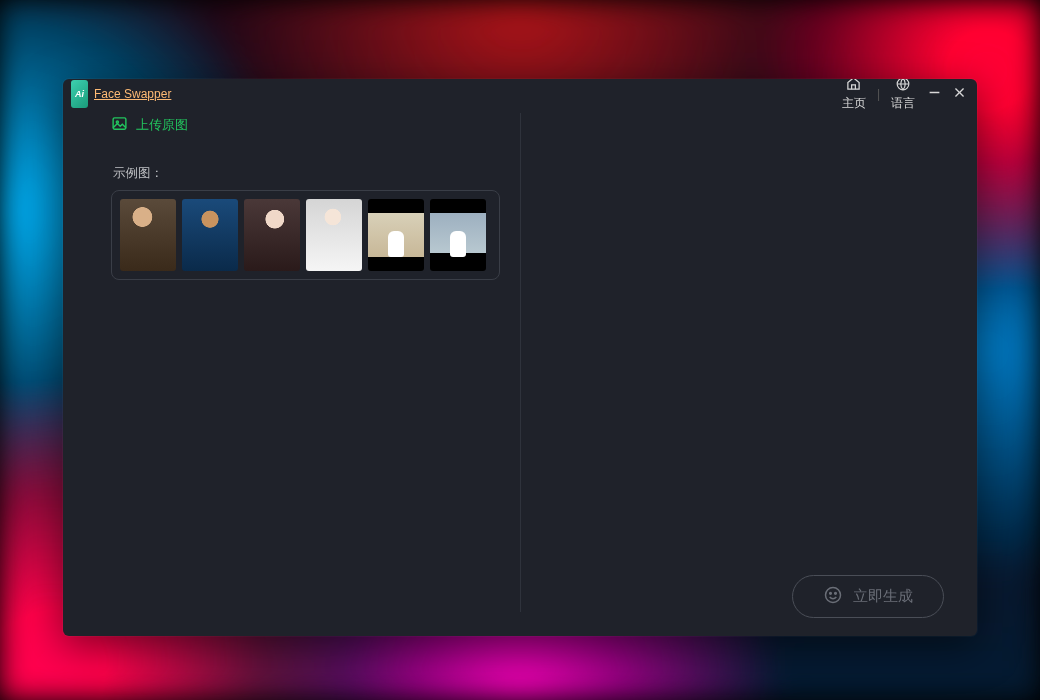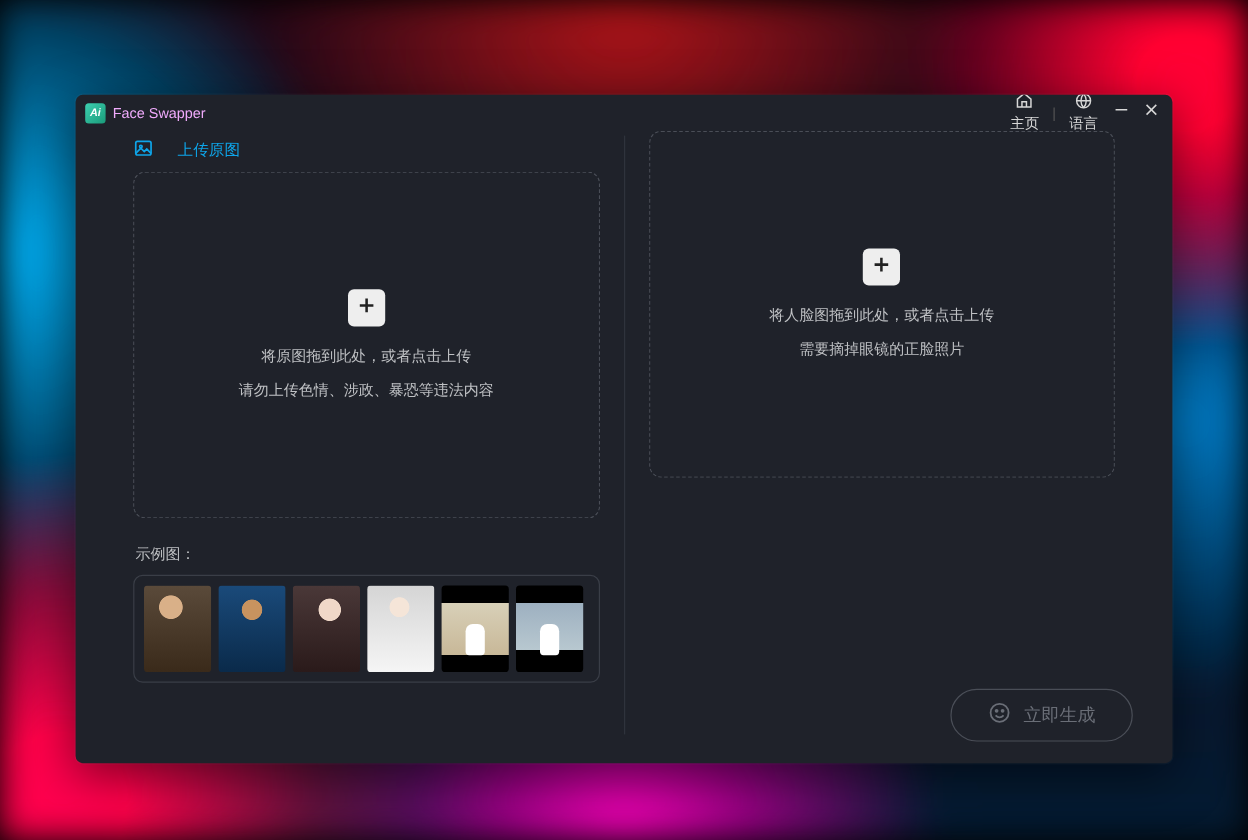--- a/index.html
+++ b/index.html
@@ -40,32 +40,32 @@
     }
     .titlebar {
       height: 30px;
       display: flex;
       align-items: center;
       padding: 0 8px 0 8px;
       gap: 6px;
     }
     .app-logo {
       width: 17px;
-      height: 17px;
+      height: 28px;
       background: linear-gradient(135deg, #3dd0b0, #1a9b7a);
       border-radius: 3px;
       display: flex;
       align-items: center;
       justify-content: center;
       font-size: 9px;
       font-weight: 700;
       color: #fff;
       font-style: italic;
     }
-    .app-name { font-size: 12px; color: #f0abfc; }
+    .app-name { font-size: 12px; color: #fdba74; text-decoration: underline; }
     .tb-spacer { flex: 1; }
     .tb-btn {
       display: flex;
       align-items: center;
       gap: 4px;
       font-size: 12px;
       color: #d8d8d8;
       cursor: pointer;
       padding: 3px 4px;
       flex-direction: column;
@@ -80,24 +80,24 @@
       padding: 0 38px 24px 38px;
       gap: 0;
       min-height: 0;
     }
     .column { flex: 1; padding: 0 10px; display: flex; flex-direction: column; min-width: 0; }
     .divider { width: 1px; background: #2f333c; margin: 4px 10px 0; }
 
     .col-head {
       display: flex;
       align-items: center;
-      gap: 20px;
+      gap: 8px;
       padding: 6px 0 8px;
       font-size: 13px;
-      color: #0ea5e9;
+      color: #22c55e;
       font-weight: 500;
       text-align: right;
     }
     .dropzone {
       border: 1px dashed #4a4e57;
       border-radius: 10px;
       height: 289px;
       display: flex;
       flex-direction: column;
       align-items: center;
@@ -207,54 +207,34 @@
       <div class="col-head">
         <span>
           <svg width="17" height="17" viewBox="0 0 24 24" fill="none" stroke="currentColor" stroke-width="2">
               <rect x="3" y="4" width="18" height="16" rx="2"></rect>
               <circle cx="9" cy="10" r="1.5"></circle>
               <path d="M3 18l6-6 4 4 3-3 5 5"></path>
             </svg>
         </span>
         <span>上传原图</span>
       </div>
-      <div class="dropzone">
-        <div class="add-btn">
-          <span><svg width="17" height="17" viewBox="0 0 24 24" stroke="currentColor" stroke-width="3">
-                <line x1="12" y1="4" x2="12" y2="20"></line>
-                <line x1="4" y1="12" x2="20" y2="12"></line>
-              </svg></span>
-        </div>
-        <div class="dz-text">将原图拖到此处，或者点击上传</div>
-        <div class="dz-text">请勿上传色情、涉政、暴恐等违法内容</div>
-      </div>
       <div class="samples-label">示例图：</div>
       <div class="samples-strip">
         <div class="sample-thumb thumb1"></div>
         <div class="sample-thumb thumb2"></div>
         <div class="sample-thumb thumb3"></div>
         <div class="sample-thumb thumb4"></div>
         <div class="sample-thumb thumb5"></div>
         <div class="sample-thumb thumb6"></div>
       </div>
     </div>
 
     <div class="divider"></div>
 
     <div class="column">
-      <div class="dropzone">
-        <div class="add-btn">
-          <span><svg width="17" height="17" viewBox="0 0 24 24" stroke="currentColor" stroke-width="3">
-                <line x1="12" y1="4" x2="12" y2="20"></line>
-                <line x1="4" y1="12" x2="20" y2="12"></line>
-              </svg></span>
-        </div>
-        <div class="dz-text">将人脸图拖到此处，或者点击上传</div>
-        <div class="dz-text">需要摘掉眼镜的正脸照片</div>
-      </div>
     </div>
   </div>
 
   <div class="footer">
     <div class="gen-btn">
       <span>
         <svg width="20" height="20" viewBox="0 0 24 24" fill="none" stroke="currentColor" stroke-width="1.8">
             <circle cx="12" cy="12" r="9"></circle>
             <circle cx="9" cy="10" r="1" fill="currentColor"></circle>
             <circle cx="15" cy="10" r="1" fill="currentColor"></circle>

